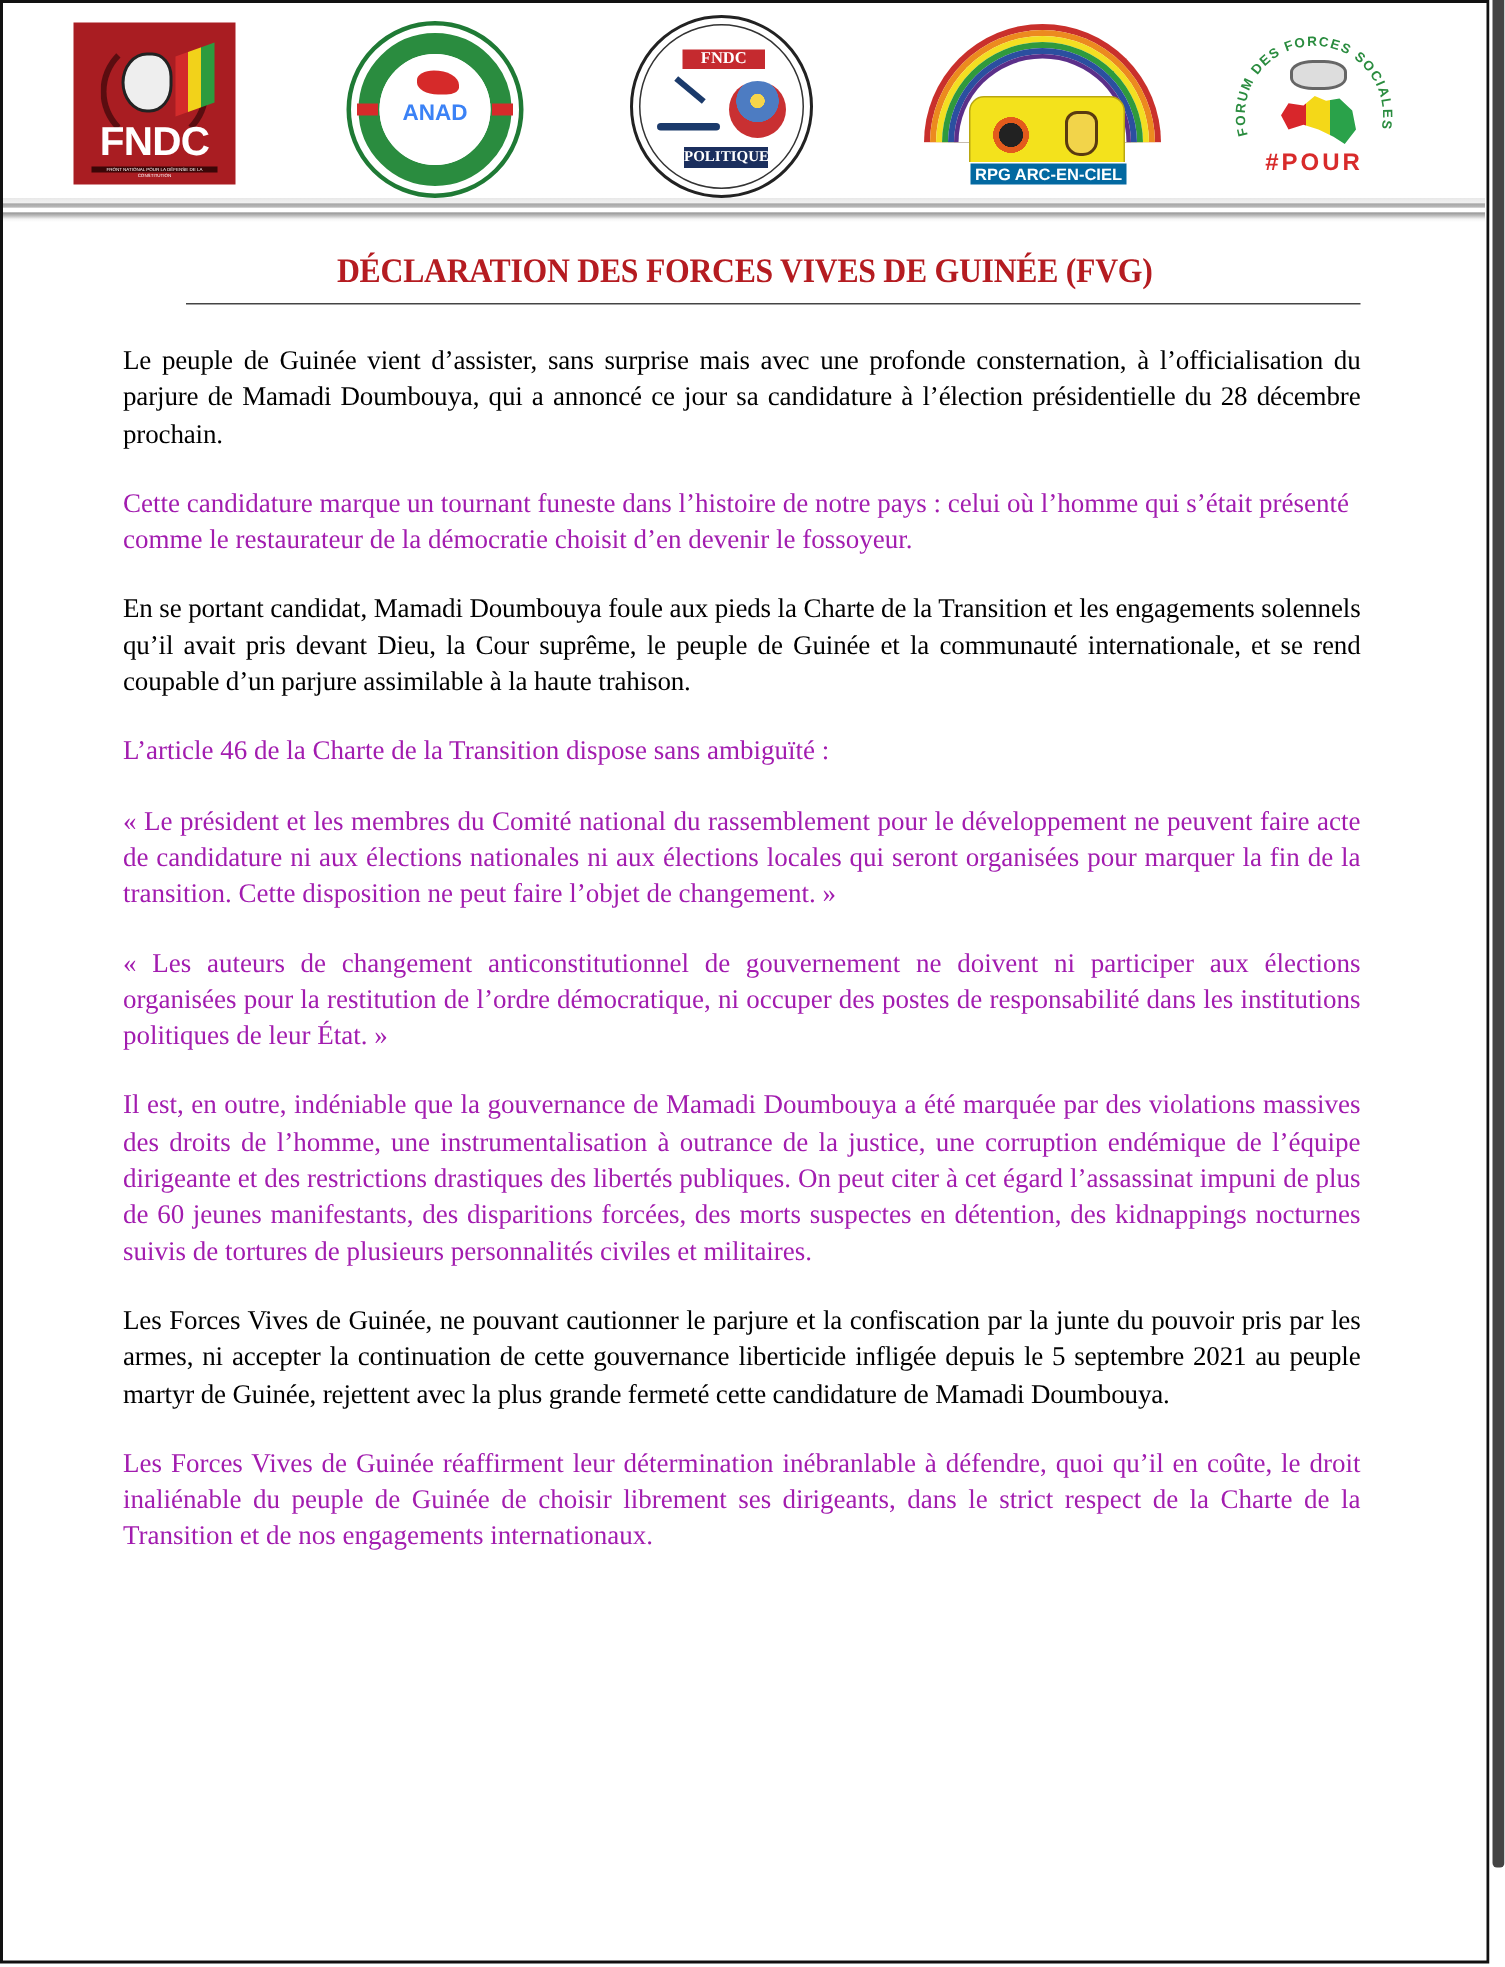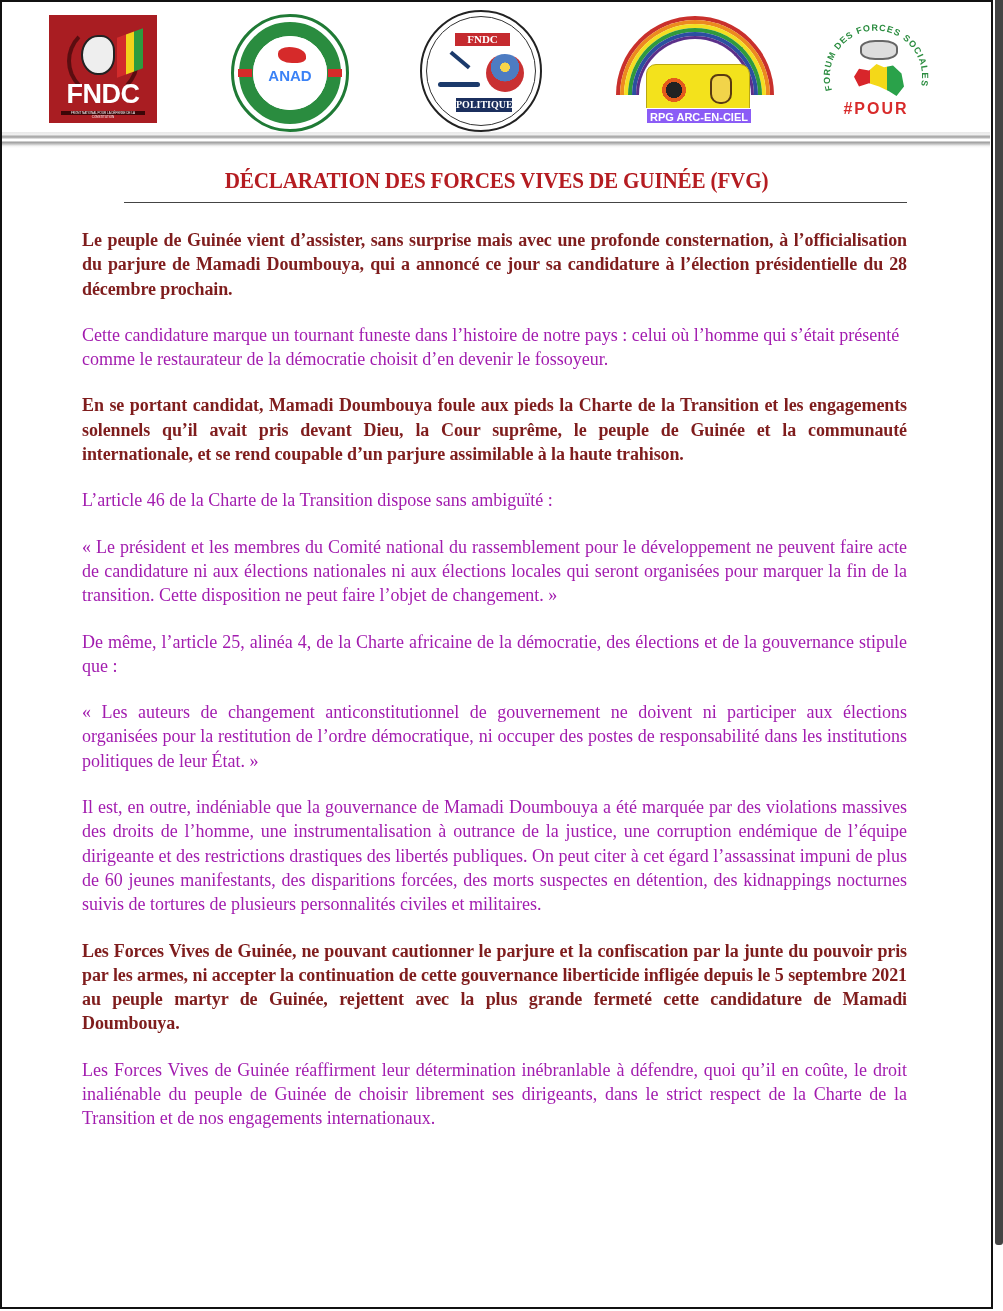--- a/index.html
+++ b/index.html
@@ -113,21 +113,21 @@
   }
   .logo-rpg .cock {
     position: absolute; left: 48px; top: 60px; width: 28px; height: 28px; border-radius: 50%;
     background: radial-gradient(circle,#222 0 40%, #e35b1c 41% 60%, transparent 61%);
   }
   .logo-rpg .hand {
     position: absolute; left: 98px; top: 58px; width: 22px; height: 30px; border: 2px solid #5a3a10; border-radius: 8px 8px 10px 10px;
     background: #f2d44a;
   }
   .logo-rpg .label {
-    position: absolute; left: 34px; top: 92px; width: 106px; height: 16px; background: #8b5cf6;
+    position: absolute; left: 34px; top: 92px; width: 106px; height: 16px; background: #0369a1;
     color: #fff; font-family: "Liberation Sans", sans-serif; font-weight: bold; font-size: 11px; text-align: center; line-height: 16px;
     border: 1px solid #fff;
   }
 
   
   .logo-ffsg { left: 818px; top: 10px; width: 116px; height: 120px; }
   .logo-ffsg .circle-text {
     position: absolute; left: 0; top: 0; width: 116px; height: 110px;
   }
   .logo-ffsg .hands {
@@ -158,21 +158,21 @@
     position: absolute; left: 41px; top: 202px; width: 433px; height: 1px; background: #444;
   }
   .title-rule { left: 41px; width: 433px; }
 
   .content {
     position: absolute; left: 82px; top: 228px; width: 825px;
   }
   .para {
     font-size: 18px; line-height: 24.3px; text-align: justify; margin-bottom: 22px; color: #a21caf;
   }
-  .para.bold { font-weight: bold; color: #7f1d1d; letter-spacing: -0.1px; }
+  .para.bold { font-weight: normal; color: #000000; letter-spacing: -0.1px; }
   .para.left { text-align: left; }
 </style>
 </head>
 <body>
 
 <div class="frame"></div>
 
 <div class="logos">
   <div class="logo logo-fndc">
     <div class="arc"></div>
@@ -232,21 +232,20 @@
 
 <h1 class="title">DÉCLARATION DES FORCES VIVES DE GUINÉE (FVG)</h1>
 <div class="title-rule" style="left:124px;width:783px;top:202px;"></div>
 
 <div class="content">
   <p class="para bold">Le peuple de Guinée vient d’assister, sans surprise mais avec une profonde consternation, à l’officialisation du parjure de Mamadi Doumbouya, qui a annoncé ce jour sa candidature à l’élection présidentielle du 28 décembre prochain.</p>
   <p class="para left">Cette candidature marque un tournant funeste dans l’histoire de notre pays : celui où l’homme qui s’était présenté comme le restaurateur de la démocratie choisit d’en devenir le fossoyeur.</p>
   <p class="para bold">En se portant candidat, Mamadi Doumbouya foule aux pieds la Charte de la Transition et les engagements solennels qu’il avait pris devant Dieu, la Cour suprême, le peuple de Guinée et la communauté internationale, et se rend coupable d’un parjure assimilable à la haute trahison.</p>
   <p class="para left">L’article 46 de la Charte de la Transition dispose sans ambiguïté :</p>
   <p class="para">« Le président et les membres du Comité national du rassemblement pour le développement ne peuvent faire acte de candidature ni aux élections nationales ni aux élections locales qui seront organisées pour marquer la fin de la transition. Cette disposition ne peut faire l’objet de changement. »</p>
-  <p class="para">De même, l’article 25, alinéa 4, de la Charte africaine de la démocratie, des élections et de la gouvernance stipule que :</p>
   <p class="para">« Les auteurs de changement anticonstitutionnel de gouvernement ne doivent ni participer aux élections organisées pour la restitution de l’ordre démocratique, ni occuper des postes de responsabilité dans les institutions politiques de leur État. »</p>
   <p class="para">Il est, en outre, indéniable que la gouvernance de Mamadi Doumbouya a été marquée par des violations massives des droits de l’homme, une instrumentalisation à outrance de la justice, une corruption endémique de l’équipe dirigeante et des restrictions drastiques des libertés publiques. On peut citer à cet égard l’assassinat impuni de plus de 60 jeunes manifestants, des disparitions forcées, des morts suspectes en détention, des kidnappings nocturnes suivis de tortures de plusieurs personnalités civiles et militaires.</p>
   <p class="para bold">Les Forces Vives de Guinée, ne pouvant cautionner le parjure et la confiscation par la junte du pouvoir pris par les armes, ni accepter la continuation de cette gouvernance liberticide infligée depuis le 5 septembre 2021 au peuple martyr de Guinée, rejettent avec la plus grande fermeté cette candidature de Mamadi Doumbouya.</p>
   <p class="para">Les Forces Vives de Guinée réaffirment leur détermination inébranlable à défendre, quoi qu’il en coûte, le droit inaliénable du peuple de Guinée de choisir librement ses dirigeants, dans le strict respect de la Charte de la Transition et de nos engagements internationaux.</p>
 </div>
 
 <div class="scroll-track"></div>
 <div class="scroll-thumb"></div>
 
 </body></html>

